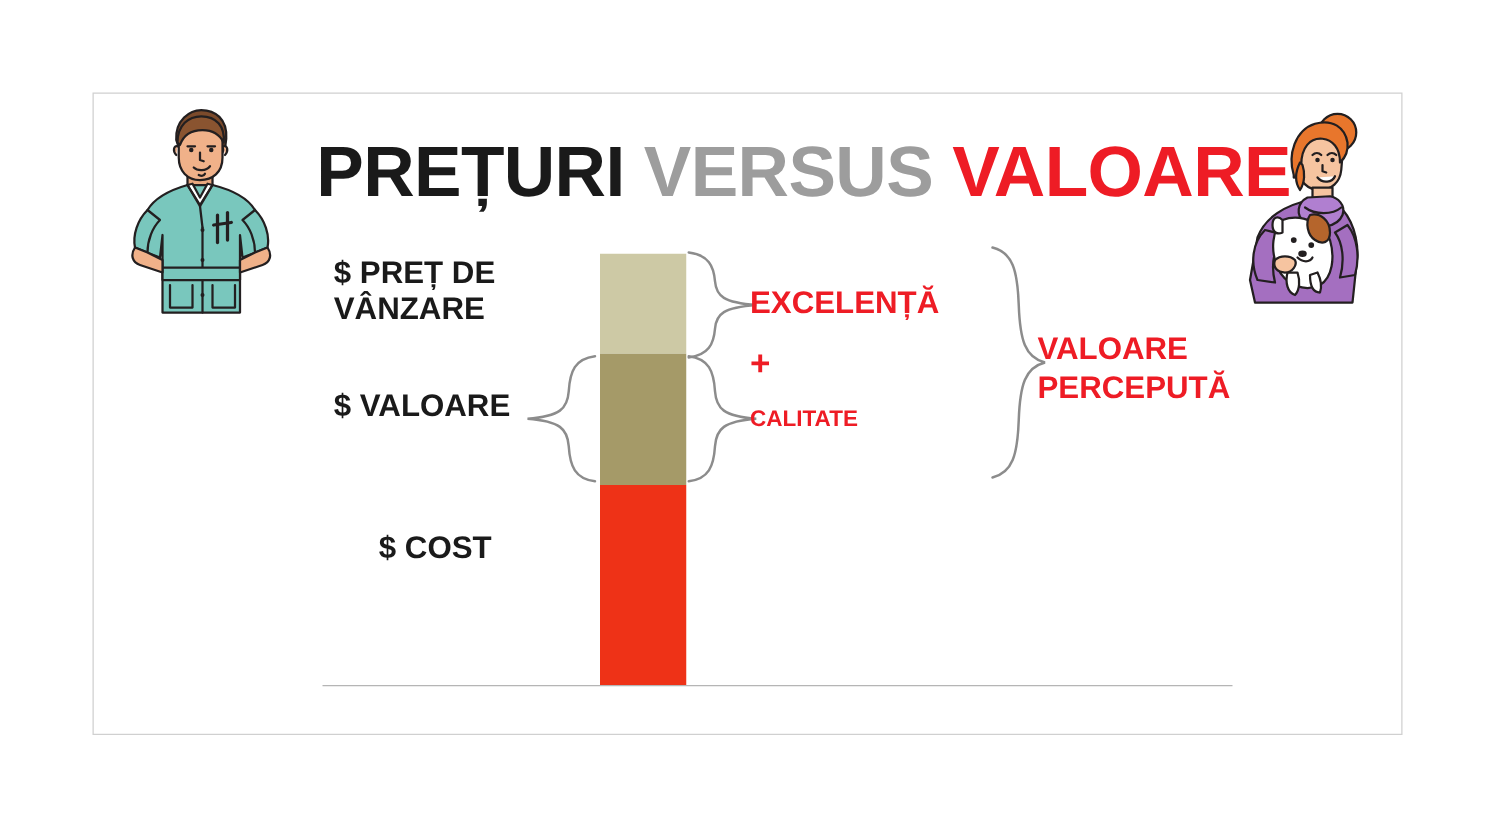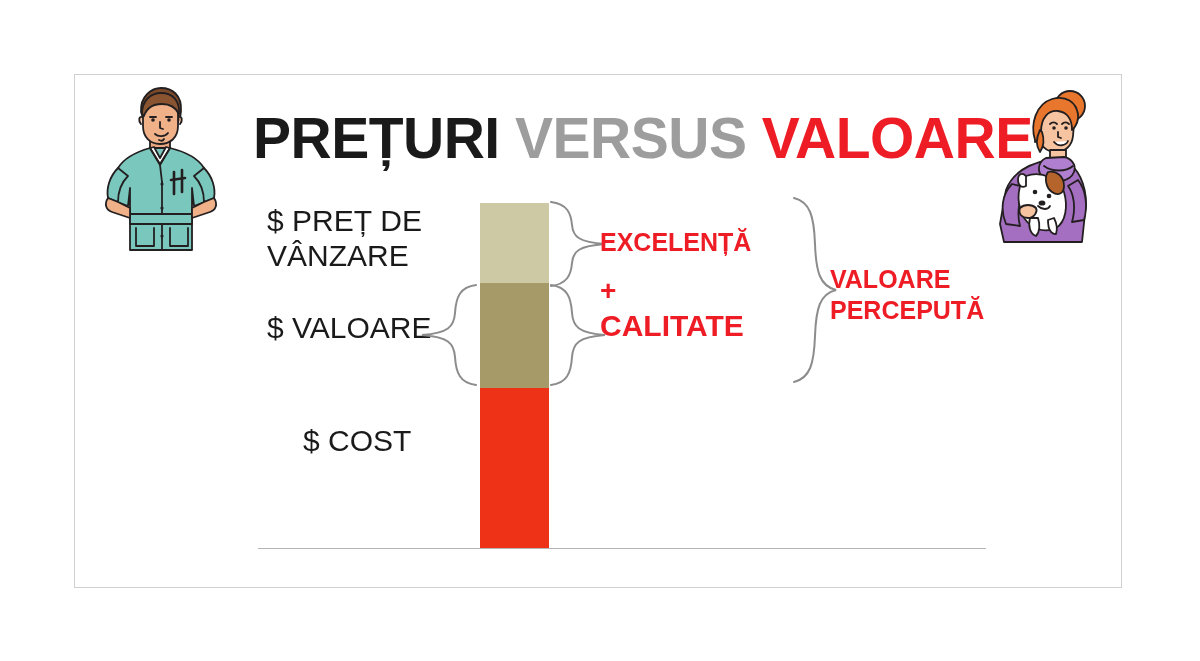--- a/index.html
+++ b/index.html
@@ -46,22 +46,22 @@
     white-space: nowrap;
     line-height: 1;
   }
   #title .seg-dark   { color: #1a1a1a; }
   #title .seg-grey   { color: #9d9d9d; }
   #title .seg-red    { color: #ee1c25; }
 
   
   .axis-label {
     position: absolute;
-    font-size: 30px;
-    font-weight: normal;
+    font-size: 25px;
+    font-weight: bold;
     color: #1a1a1a;
     line-height: 1.15;
     white-space: pre-line;
   }
   #label-price  { left: 267px; top: 204px; }
   #label-profit { left: 267px; top: 311px; }
   #label-cost   { left: 267px; top: 424px; margin-left: 36px; }
 
   
   #bar {
@@ -97,21 +97,21 @@
   .red-text {
     position: absolute;
     color: #ee1c25;
     font-weight: bold;
     text-align: left;
     line-height: 1.22;
     white-space: pre-line;
   }
   #text-excelenta { left: 600px; top: 227px; width: 210px; font-size: 25px; }
   #text-plus      { left: 600px; top: 274px; width: 210px; font-size: 28px; }
-  #text-calitate  { left: 600px; top: 308px; width: 210px; font-size: 30px; }
+  #text-calitate  { left: 600px; top: 325px; width: 210px; font-size: 18px; }
   #text-valoare   { left: 830px; top: 264px; width: 200px; font-size: 25px; }
 
   
   .illustration { position: absolute; }
   #vet-male   { left: 100px; top: 84px;  width: 120px; height: 176px; }
   #vet-female { left: 978px; top: 84px;  width: 120px; height: 160px; }
 </style>
 </head>
 <body>
 

